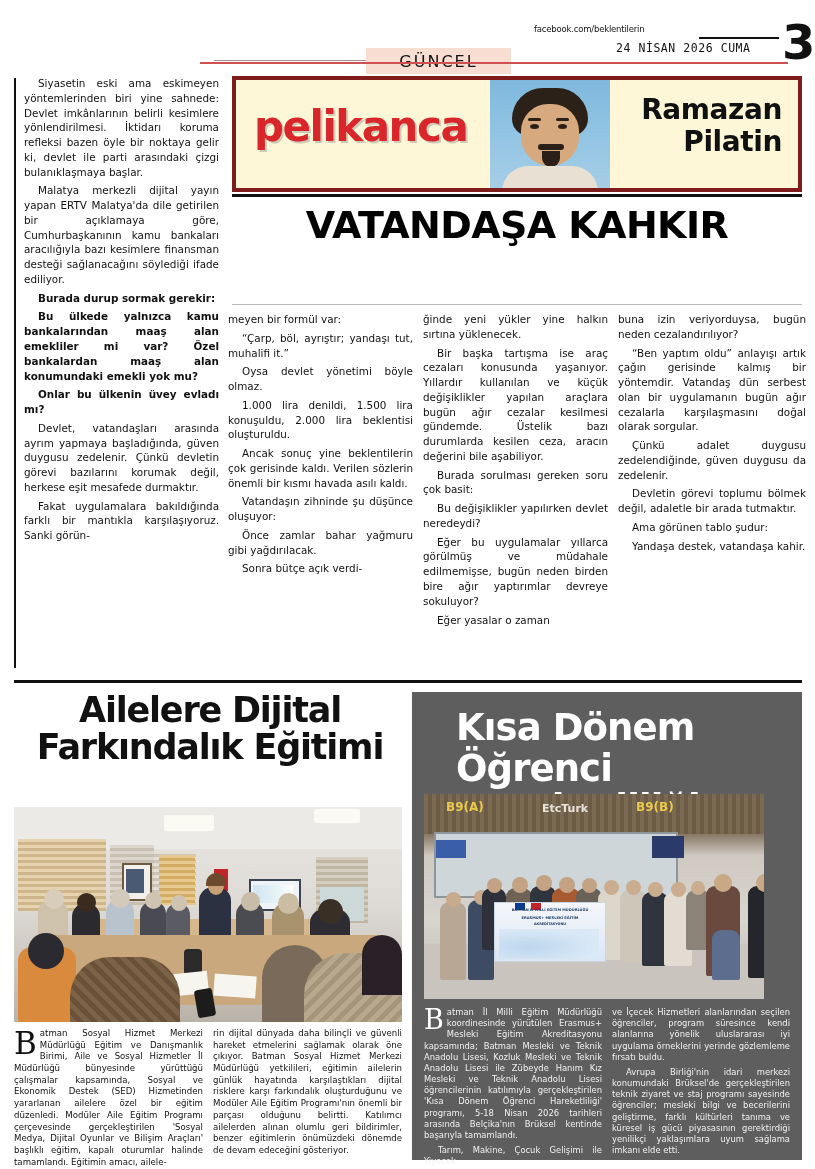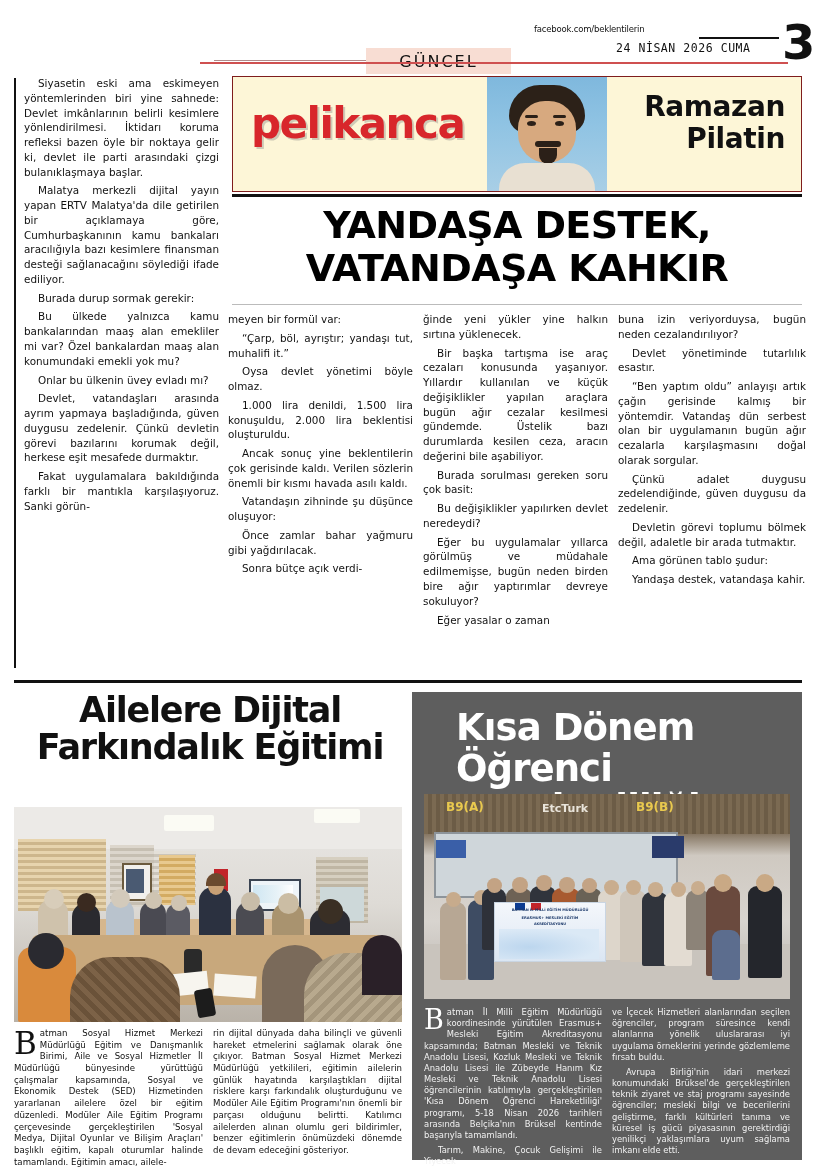--- a/index.html
+++ b/index.html
@@ -134,21 +134,21 @@
   .op-col1 .txt {
     margin-left: 10px;
     width: 195px;
   }
 
   .colhead {
     position: absolute;
     left: 218px; top: 0;
     width: 570px; height: 116px;
     background: #fdf6d7;
-    border: 1px solid #7f1d1d;
+    border: 4px solid #7f1d1d;
     box-sizing: border-box;
     overflow: hidden;
   }
   .pelikanca {
     position: absolute;
     left: 18px; top: 22px;
     font-size: 42px;
     font-weight: 700;
     color: #d8262b;
     letter-spacing: -1.5px;
@@ -267,21 +267,21 @@
   .np {
     font-family: "DejaVu Sans", sans-serif;
     font-size: 10.4px;
     line-height: 1.42;
     text-align: justify;
     color: #111;
     margin: 0 0 4px 0;
     hyphens: manual;
   }
   .np.ind { text-indent: 14px; }
-  .np.bold { font-weight: 400; }
+  .np.bold { font-weight: 700; }
 
   
   .mid-rule {
     position: absolute;
     left: 14px; top: 680px;
     width: 788px; height: 3px;
     background: #111;
   }
 
   
@@ -346,21 +346,21 @@
     font-weight: 700;
     line-height: 1.1;
     letter-spacing: -0.9px;
     color: #ffffff;
     font-family: "DejaVu Sans", sans-serif;
     margin-left: 44px;
   }
   .photo-right {
     position: absolute;
     left: 12px; top: 102px;
-    width: 366px; height: 205px;
+    width: 340px; height: 205px;
     overflow: hidden;
     background: #b6b1ab;
   }
   .story-right-body {
     position: absolute;
     left: 12px; top: 315px;
     width: 366px;
     display: flex;
     gap: 10px;
   }
@@ -493,21 +493,20 @@
         <div class="ap-body"></div>
       </div>
       <div class="author-name">
         <div>Ramazan</div>
         <div>Pilatin</div>
       </div>
     </div>
     <div class="colhead-rule"></div>
 
     <div class="headline">
-      <div>YANDAŞA DESTEK,</div>
       <div>VATANDAŞA KAHKIR</div>
     </div>
     <div class="headline-rule"></div>
 
     <div class="op-body">
       <div class="col">
         <p class="np">meyen bir formül var:</p>
         <p class="np ind">“Çarp, böl, ayrıştır; yandaşı tut, muhalifi it.”</p>
         <p class="np ind">Oysa devlet yönetimi böyle olmaz.</p>
         <p class="np ind">1.000 lira denildi, 1.500 lira konuşuldu, 2.000 lira beklentisi oluşturuldu.</p>
@@ -520,21 +519,20 @@
         <p class="np">ğinde yeni yükler yine halkın sırtına yüklenecek.</p>
         <p class="np ind">Bir başka tartışma ise araç cezaları konusunda yaşanıyor. Yıllardır kullanılan ve küçük değişiklikler yapılan araçlara bugün ağır cezalar kesilmesi gündemde. Üstelik bazı durumlarda kesilen ceza, aracın değerini bile aşabiliyor.</p>
         <p class="np ind">Burada sorulması gereken soru çok basit:</p>
         <p class="np ind">Bu değişiklikler yapılırken devlet neredeydi?</p>
         <p class="np ind">Eğer bu uygulamalar yıllarca görülmüş ve müdahale edilmemişse, bugün neden birden bire ağır yaptırımlar devreye sokuluyor?</p>
         <p class="np ind">Eğer yasalar o zaman</p>
       </div>
       <div class="col last">
 
         <p class="np">buna izin veriyorduysa, bugün neden cezalandırılıyor?</p>
-        <p class="np ind">Devlet yönetiminde tutarlılık esastır.</p>
         <p class="np ind">“Ben yaptım oldu” anlayışı artık çağın gerisinde kalmış bir yöntemdir. Vatandaş dün serbest olan bir uygulamanın bugün ağır cezalarla karşılaşmasını doğal olarak sorgular.</p>
         <p class="np ind">Çünkü adalet duygusu zedelendiğinde, güven duygusu da zedelenir.</p>
         <p class="np ind">Devletin görevi toplumu bölmek değil, adaletle bir arada tutmaktır.</p>
         <p class="np ind">Ama görünen tablo şudur:</p>
         <p class="np ind">Yandaşa destek, vatandaşa kahir.</p>
       </div>
     </div>
   </div>
 
   <div class="mid-rule"></div>

